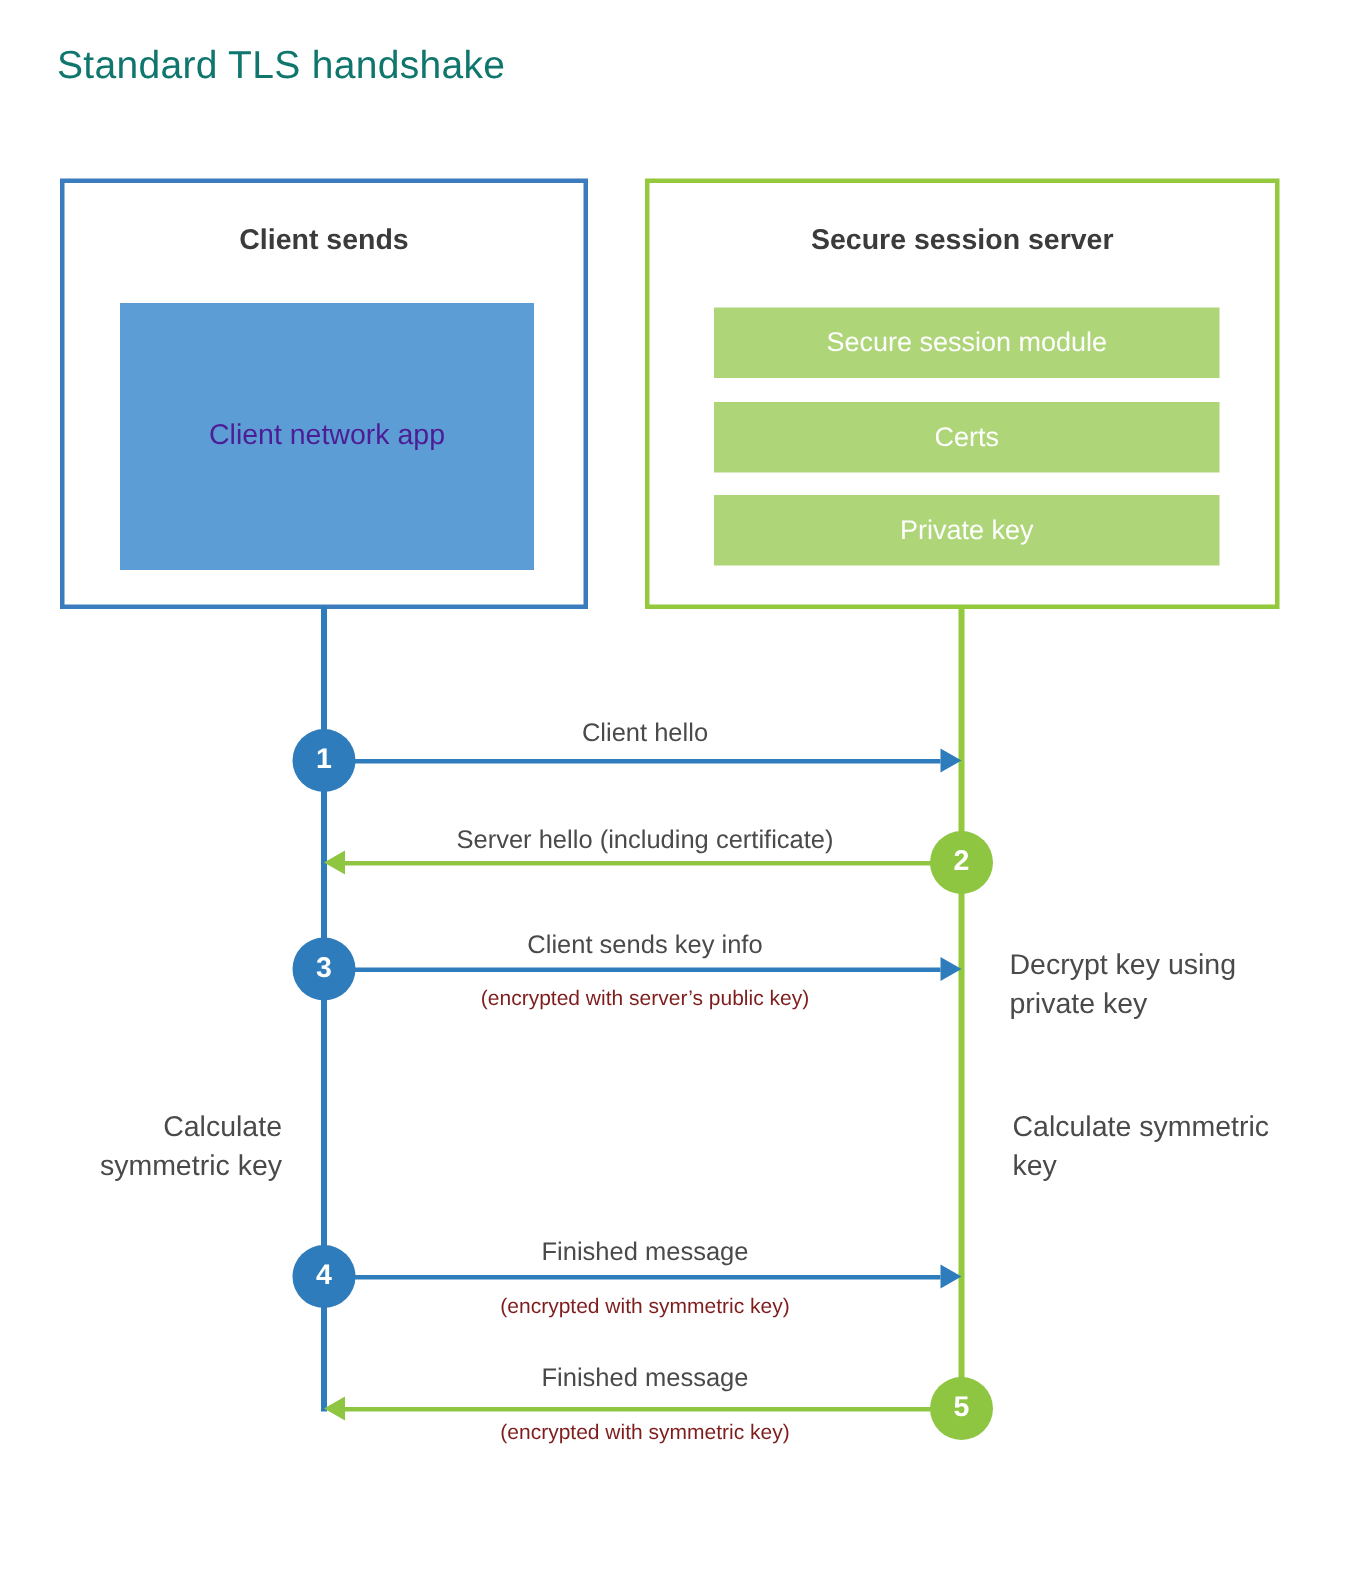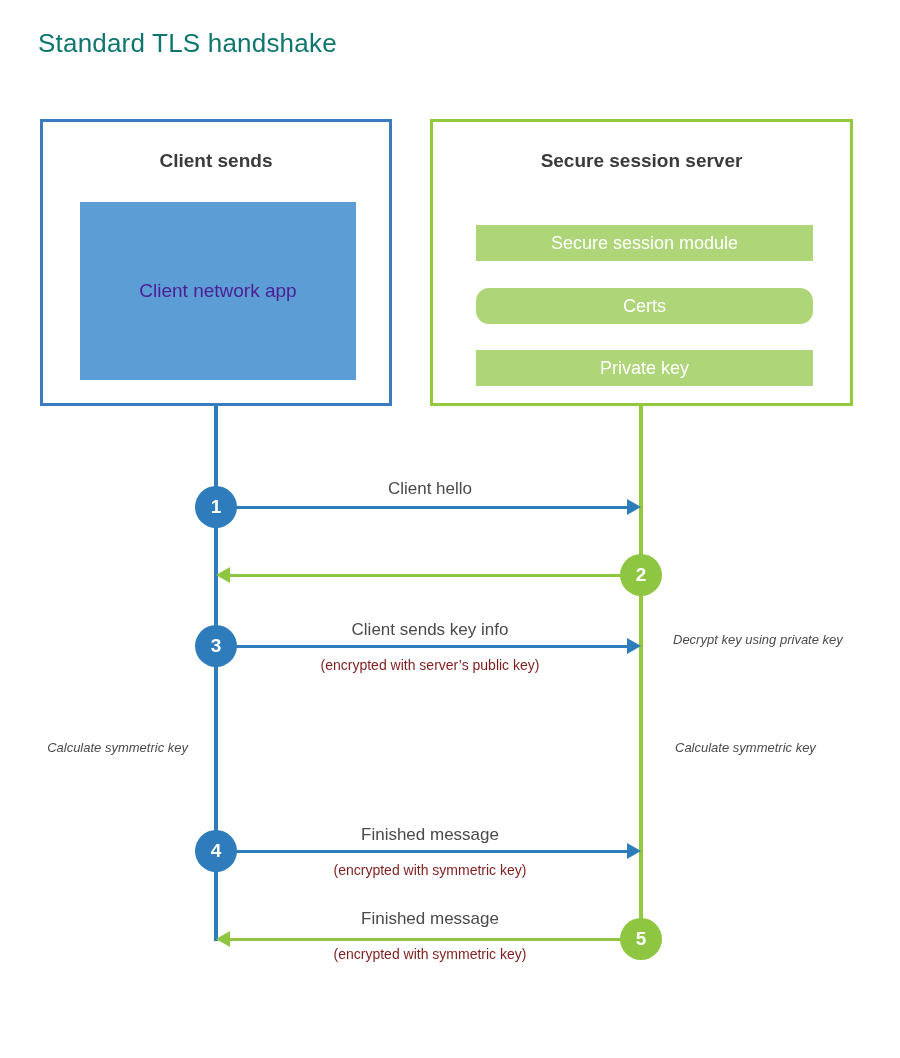--- a/index.html
+++ b/index.html
@@ -79,33 +79,32 @@
     justify-content: center;
     text-align: center;
     line-height: 1.32;
     padding: 0 10px;
     box-sizing: border-box;
   }
   .server-module {
     position: absolute;
     left: 43px;
     width: 337px;
-    height: 36px;
+    height: 47px;
     background: #aed679;
     color: #ffffff;
     font-size: 18px;
     font-weight: 300;
     display: flex;
     align-items: center;
     justify-content: center;
     text-align: center;
-    margin-top: 20px;
   }
   #server-module-0 { top: 83px; }
-  #server-module-1 { top: 146px; border-radius: 13px; }
+  #server-module-1 { top: 146px; }
   #server-module-2 { top: 208px; }
 
   
   .lifeline {
     position: absolute;
     width: 4px;
   }
   #client-lifeline {
     left: 214px;
     top: 404px;
@@ -198,25 +197,24 @@
   #arrow-3-label { left: 240px; top: 620px; width: 380px; }
   #arrow-3-sub   { left: 240px; top: 657px; width: 380px; }
   #arrow-4-label { left: 240px; top: 825px; width: 380px; }
   #arrow-4-sub   { left: 240px; top: 862px; width: 380px; }
   #arrow-5-label { left: 240px; top: 909px; width: 380px; }
   #arrow-5-sub   { left: 240px; top: 946px; width: 380px; }
 
   
   .side-note {
     position: absolute;
-    font-size: 13px;
+    font-size: 19px;
     font-weight: 300;
     color: #4a4a4a;
     line-height: 1.35;
-    font-style: italic;
   }
   #note-decrypt {
     left: 673px;
     top: 631px;
     width: 190px;
     text-align: left;
   }
   #note-client-calc {
     left: 30px;
     top: 739px;
@@ -252,20 +250,21 @@
   <div class="lifeline" id="client-lifeline"></div>
   <div class="lifeline" id="server-lifeline"></div>
 
   <div class="arrow-line blue" id="arrow-1-line"></div>
   <div class="arrow-head right blue" id="arrow-1-head"></div>
   <div class="arrow-label" id="arrow-1-label">Client hello</div>
   <div class="step-circle blue" id="step-circle-1">1</div>
 
   <div class="arrow-line green" id="arrow-2-line"></div>
   <div class="arrow-head left green" id="arrow-2-head"></div>
+  <div class="arrow-label" id="arrow-2-label">Server hello (including certificate)</div>
   <div class="step-circle green" id="step-circle-2">2</div>
 
   <div class="arrow-line blue" id="arrow-3-line"></div>
   <div class="arrow-head right blue" id="arrow-3-head"></div>
   <div class="arrow-label" id="arrow-3-label">Client sends key info</div>
   <div class="arrow-sublabel" id="arrow-3-sub">(encrypted with server’s public key)</div>
   <div class="step-circle blue" id="step-circle-3">3</div>
   <div class="side-note" id="note-decrypt">Decrypt key using private key</div>
 
   <div class="side-note" id="note-client-calc">Calculate symmetric key</div>

